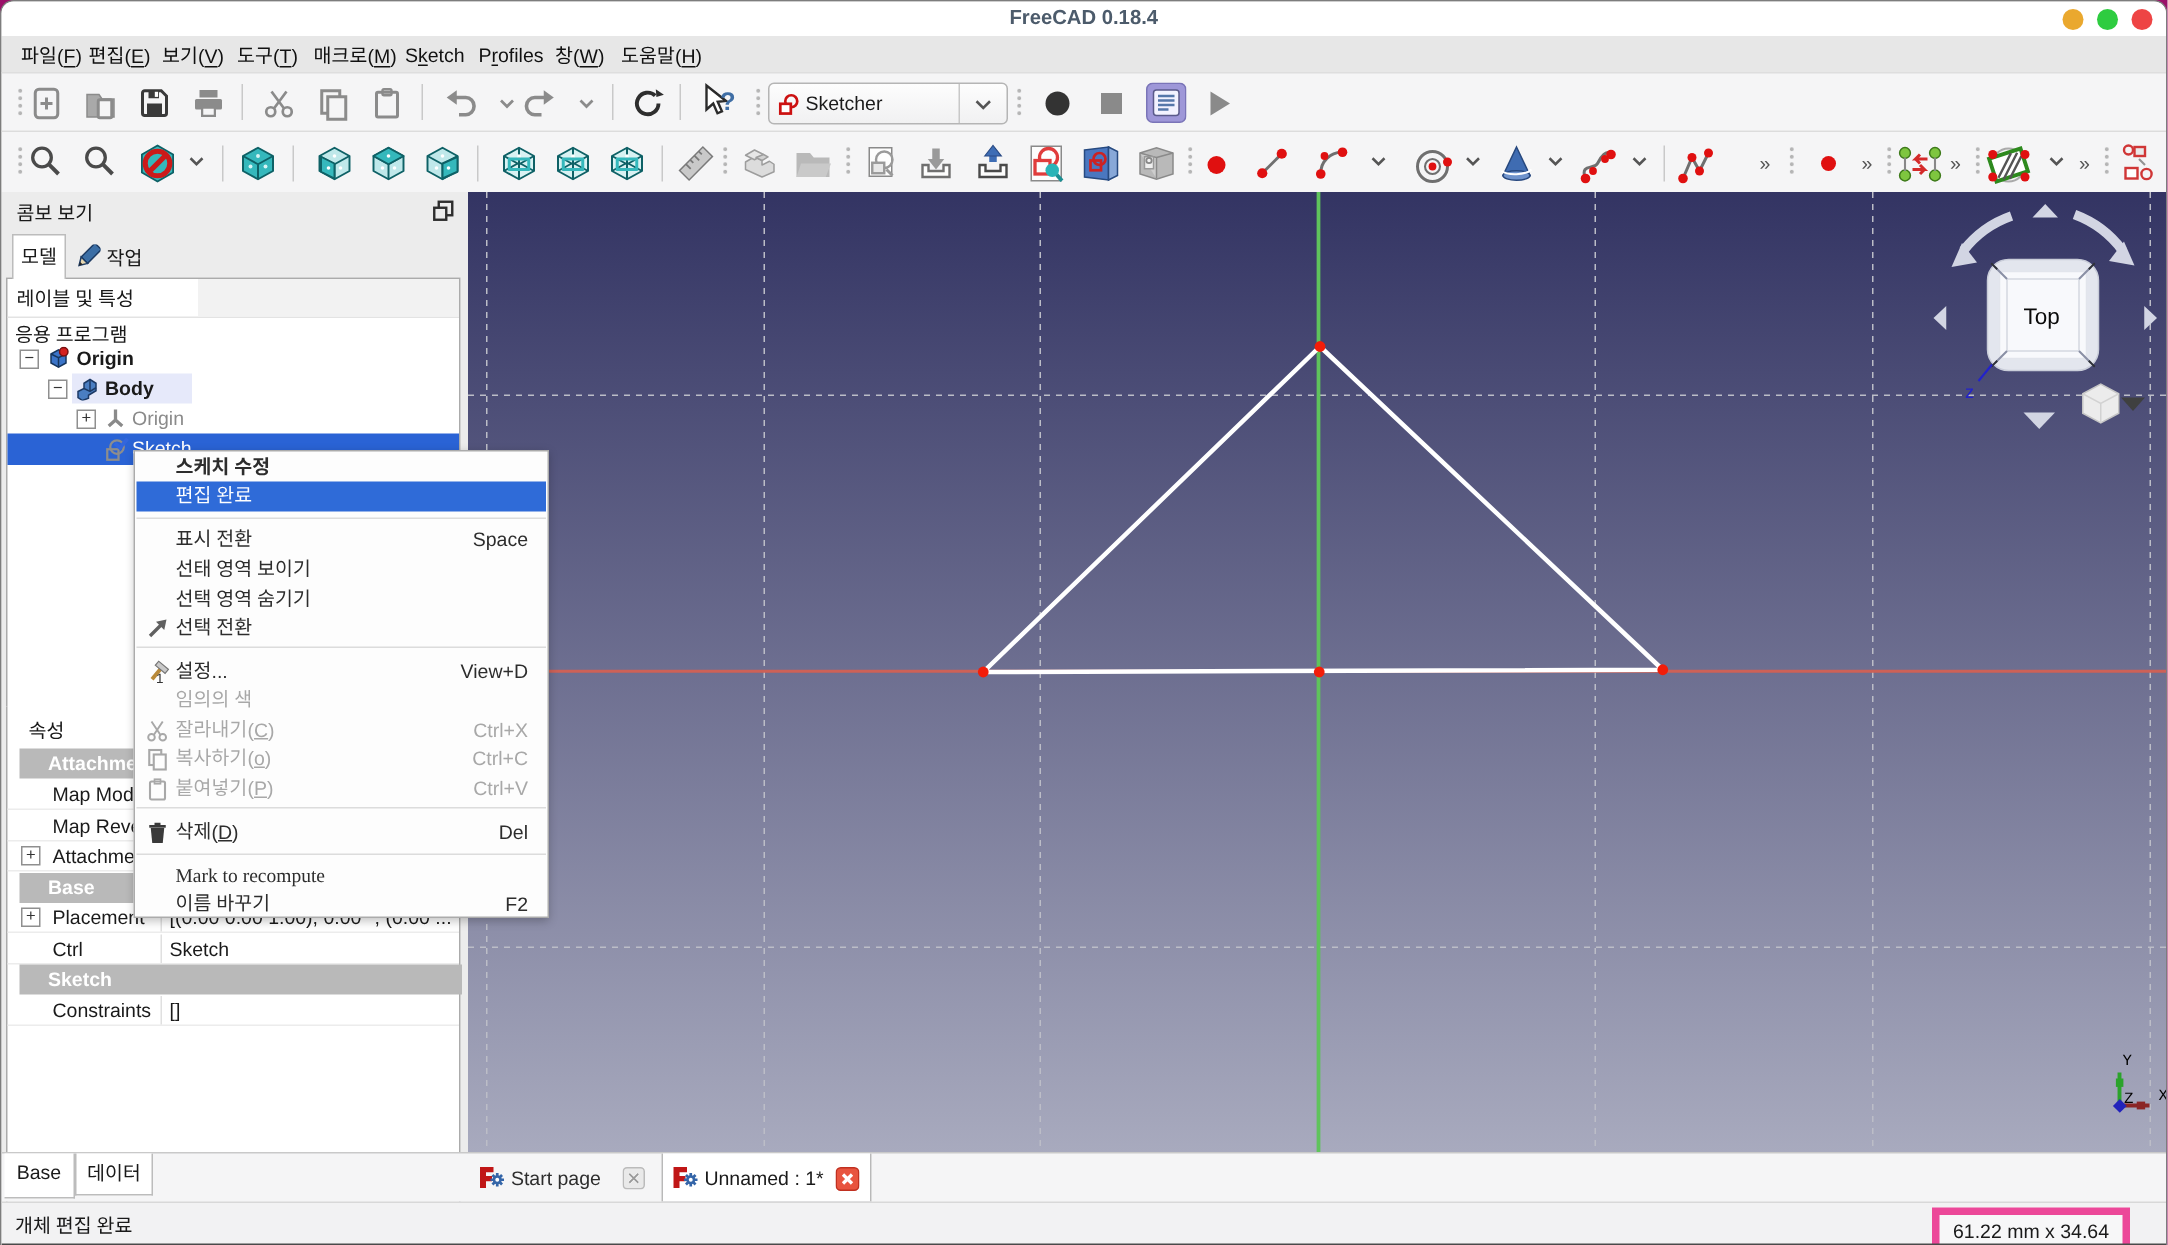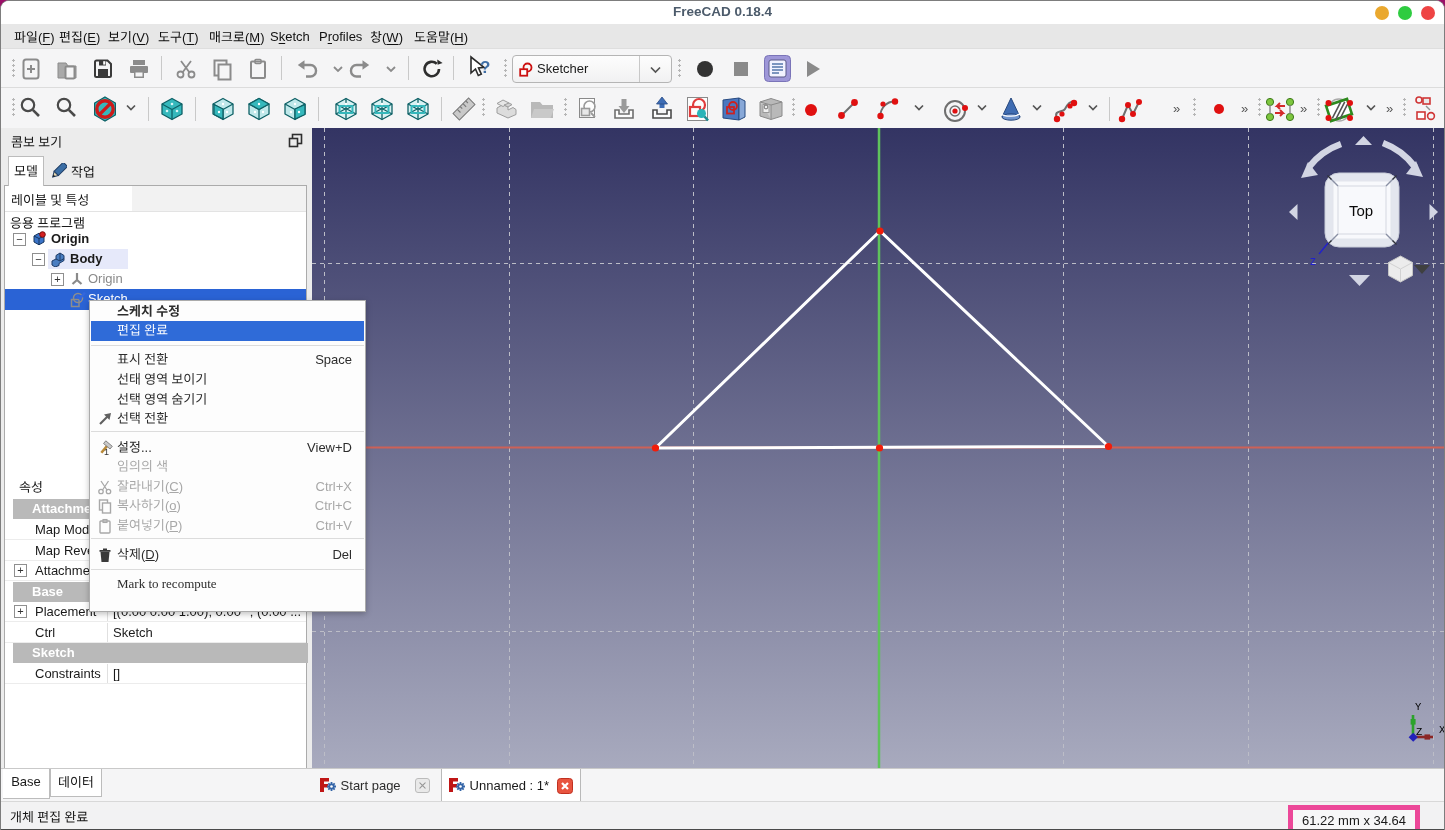--- a/index.html
+++ b/index.html
@@ -937,13 +937,25 @@
               <use href="#kc0ad" x="0"></use>
               <use href="#kc81c" x="920"></use>
             </g>
           </svg>(<u>D</u>)</span>
         <span class="sc">Del</span>
       </div>
       <div class="msep" style="top:268px"></div>
       <div class="mit" style="top:273px;height:20px;line-height:20px;font-family:Liberation Serif, serif;">
         <span class="t">Mark to recompute</span>
       </div>
+      <div class="mit" style="top:292px;height:20px;line-height:20px;">
+        <span class="t"><svg class="kt" style="vertical-align:-4.3px" width="64" height="17" viewBox="0 0 64 17">
+            <g fill="#2d2d2d" transform="translate(0,12.7) scale(0.013,-0.013)">
+              <use href="#kc774" x="0"></use>
+              <use href="#kb984" x="920"></use>
+              <use href="#kbc14" x="2090"></use>
+              <use href="#kafb8" x="3010"></use>
+              <use href="#kae30" x="3930"></use>
+            </g>
+          </svg></span>
+        <span class="sc">F2</span>
+      </div>
     </div>
   </div>
 </body></html>

